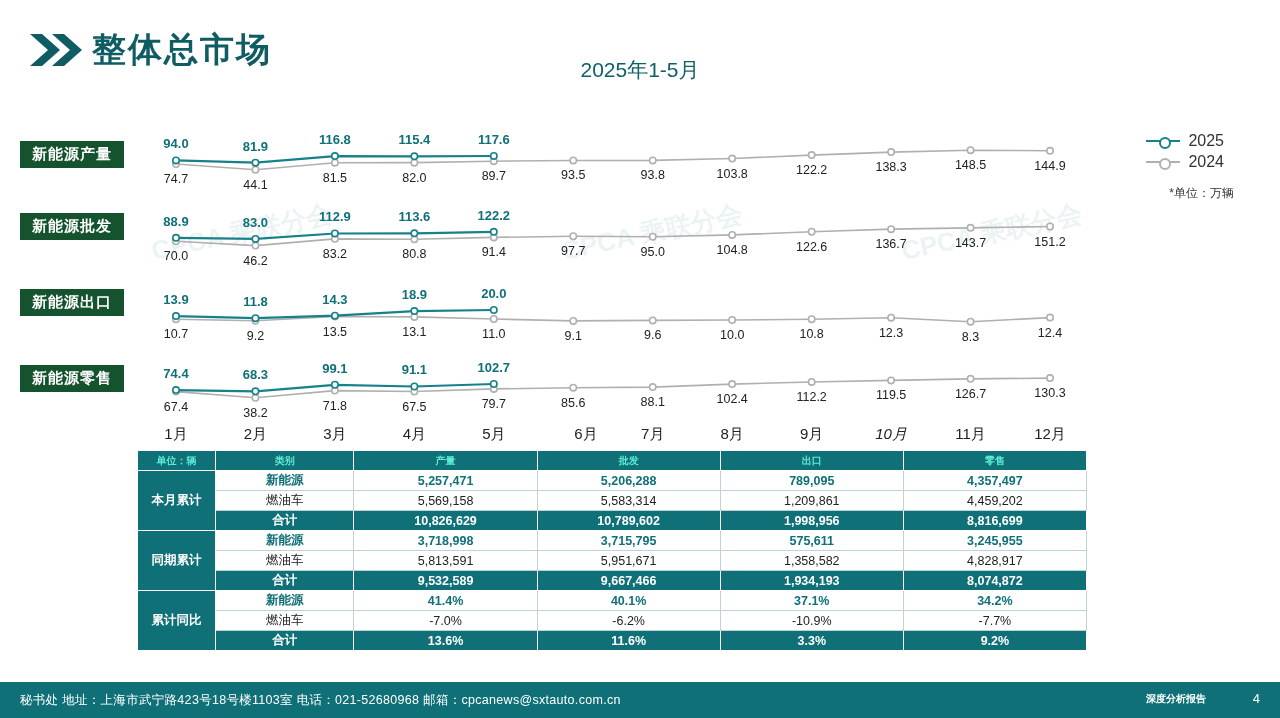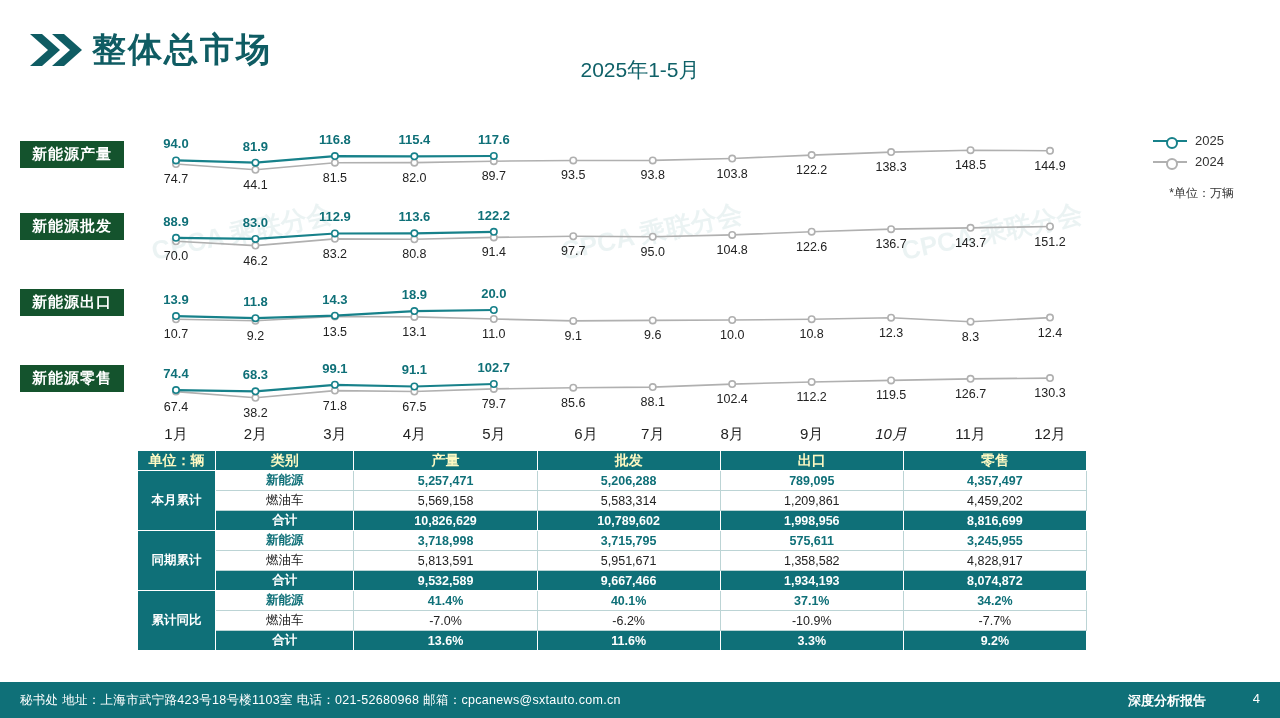--- a/index.html
+++ b/index.html
@@ -28,21 +28,21 @@
   .logo{position:absolute;right:24px;top:28px;width:120px;height:46px;}
   .logo .swoosh{position:absolute;left:0;top:4px;width:36px;height:36px;}
   .logo .cpca{position:absolute;left:40px;top:0;font-size:25px;font-weight:bold;color:#0b5f9e;letter-spacing:1px;font-family:"Liberation Serif",serif;}
   .logo .sub{position:absolute;left:42px;top:28px;font-size:12px;color:#0b5f9e;letter-spacing:3px;}
 
   
   .legend{position:absolute;right:56px;top:130px;font-size:13px;color:#333;}
   .legend .row{display:flex;align-items:center;height:21px;}
   .legend .ln{width:34px;height:2px;margin-right:8px;position:relative;}
   .legend .ln i{position:absolute;left:13px;top:-3px;width:8px;height:8px;border-radius:50%;background:#fff;}
-  .legend .lab{font-size:13px;}
+  .legend .lab{font-size:16px;}
   .unit-note{position:absolute;right:46px;top:185px;font-size:12px;color:#333;}
 
   
   .cat{
     position:absolute;left:20px;width:104px;height:27px;
     background:#14532d;color:#fff;font-size:15px;font-weight:bold;
     display:flex;align-items:center;justify-content:center;
     letter-spacing:1px;
   }
 
@@ -62,36 +62,36 @@
     border-collapse:collapse;width:950px;
     font-size:12.5px;
   }
   table.stats td,table.stats th{
     border:1px solid #ffffff;
     text-align:center;
     height:19px;
     padding:0 2px;
     white-space:nowrap;
   }
-  .hdrrow td{background:#0f7078;color:#fef9c3;font-weight:bold;font-size:14px;height:21px;}
+  .hdrrow td{background:#0f7078;color:#5eead4;font-weight:bold;font-size:10px;height:21px;}
   .rowlbl{background:#0f7078;color:#fff;font-weight:bold;font-size:12.5px;width:72px;}
   .cat-new{background:#ffffff;color:#0f7078;font-weight:bold;}
   .cat-fuel{background:#ffffff;color:#222;}
   .cat-sum{background:#0f7078;color:#ffffff;font-weight:bold;}
   .val-new{background:#ffffff;color:#0f7078;font-weight:bold;}
   .val-fuel{background:#ffffff;color:#222;}
   .val-sum{background:#0f7078;color:#ffffff;font-weight:bold;}
 
   
   .footer{
     position:absolute;left:0;bottom:0;width:1280px;height:36px;
     background:#0f7078;color:#fff;
   }
   .footer .info{position:absolute;left:20px;top:10px;font-size:12.5px;letter-spacing:.3px;}
-  .footer .rep{position:absolute;right:74px;top:10px;font-size:13px;font-weight:bold;}
+  .footer .rep{position:absolute;right:74px;top:10px;font-size:10px;font-weight:bold;}
   .footer .pg{position:absolute;right:20px;top:9px;font-size:13px;}
 
   
   .wm{position:absolute;opacity:.08;font-size:26px;font-weight:bold;color:#0f7078;transform:rotate(-12deg);pointer-events:none;}
 </style>
 </head>
 <body>
 
 <div class="page">
 

